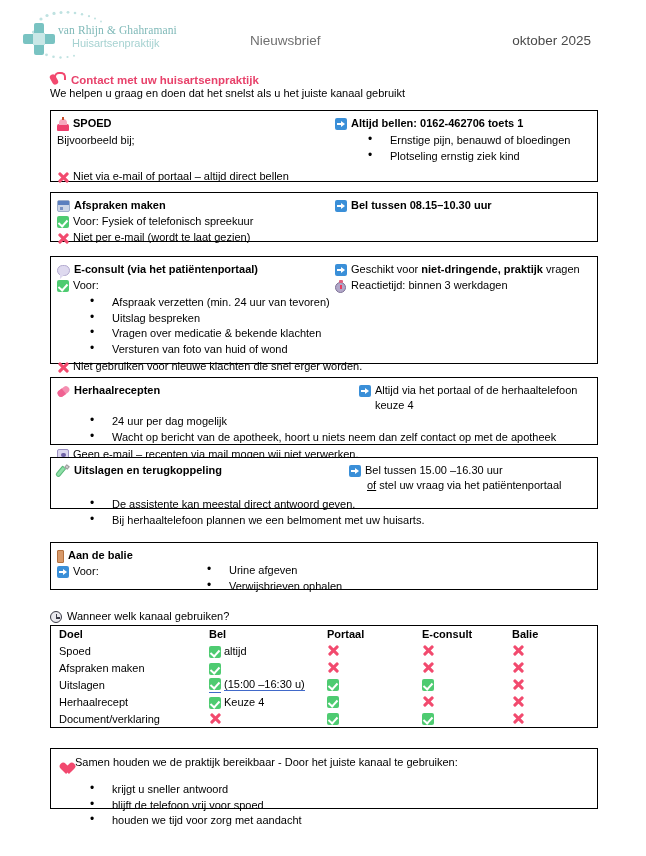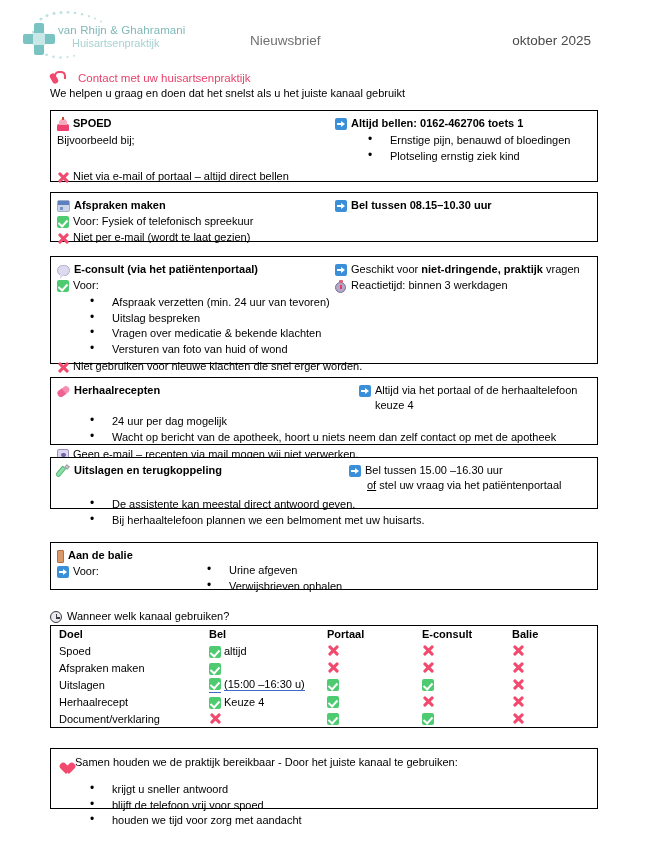--- a/index.html
+++ b/index.html
@@ -60,20 +60,21 @@
     position: absolute;
     left: 44px;
     top: 18px;
     line-height: 1.12;
   }
   .logo-name {
     font-size: 11.5px;
     color: #7fb9b8;
     letter-spacing: .1px;
     white-space: nowrap;
+    font-family: Liberation Serif, serif;
   }
   .logo-sub {
     font-size: 11px;
     color: #a6d2d1;
     margin-left: 14px;
     white-space: nowrap;
   }
   .hdr-center {
     position: absolute;
     left: 250px;
@@ -88,25 +89,25 @@
     font-size: 13.5px;
     color: #4a4a4a;
   }
 
   
   .intro {
     margin: 0 0 0 50px;
   }
   .intro-title {
     font-size: 11.5px;
-    font-weight: normal;
+    font-weight: bold;
     color: #e8426b;
     display: flex;
-    align-items: center;
-    gap: 15px;
+    align-items: flex-end;
+    gap: 8px;
     height: 16px;
   }
   .intro-sub {
     font-size: 11px;
     color: #000;
     margin-top: 1px;
   }
 
   
   .box {

